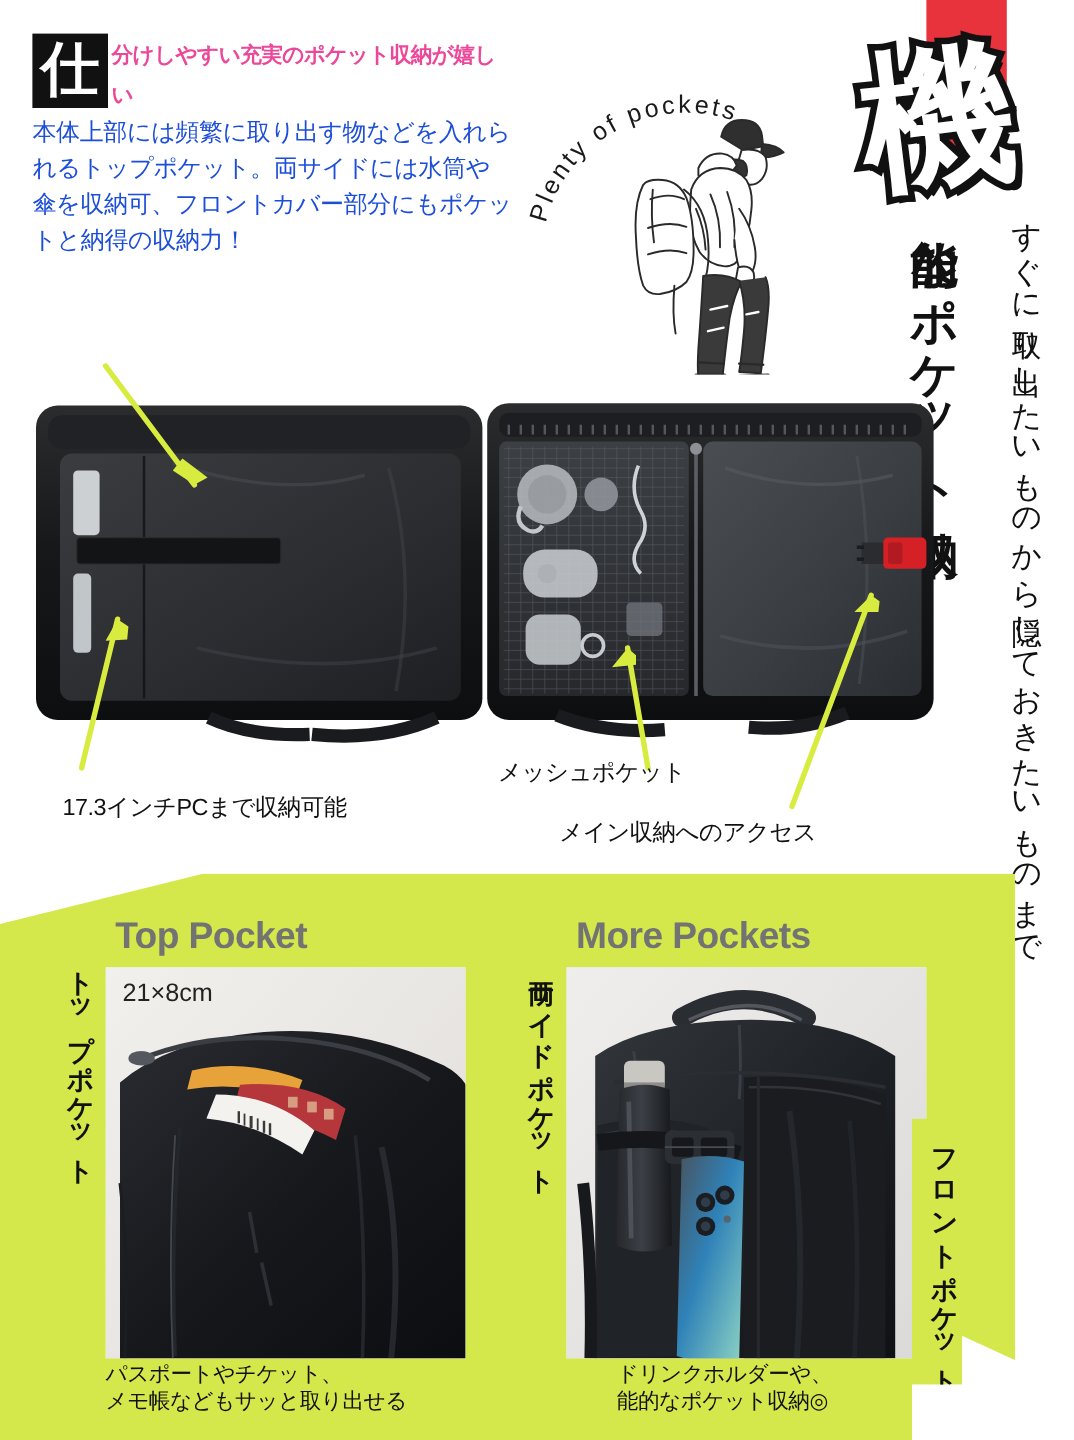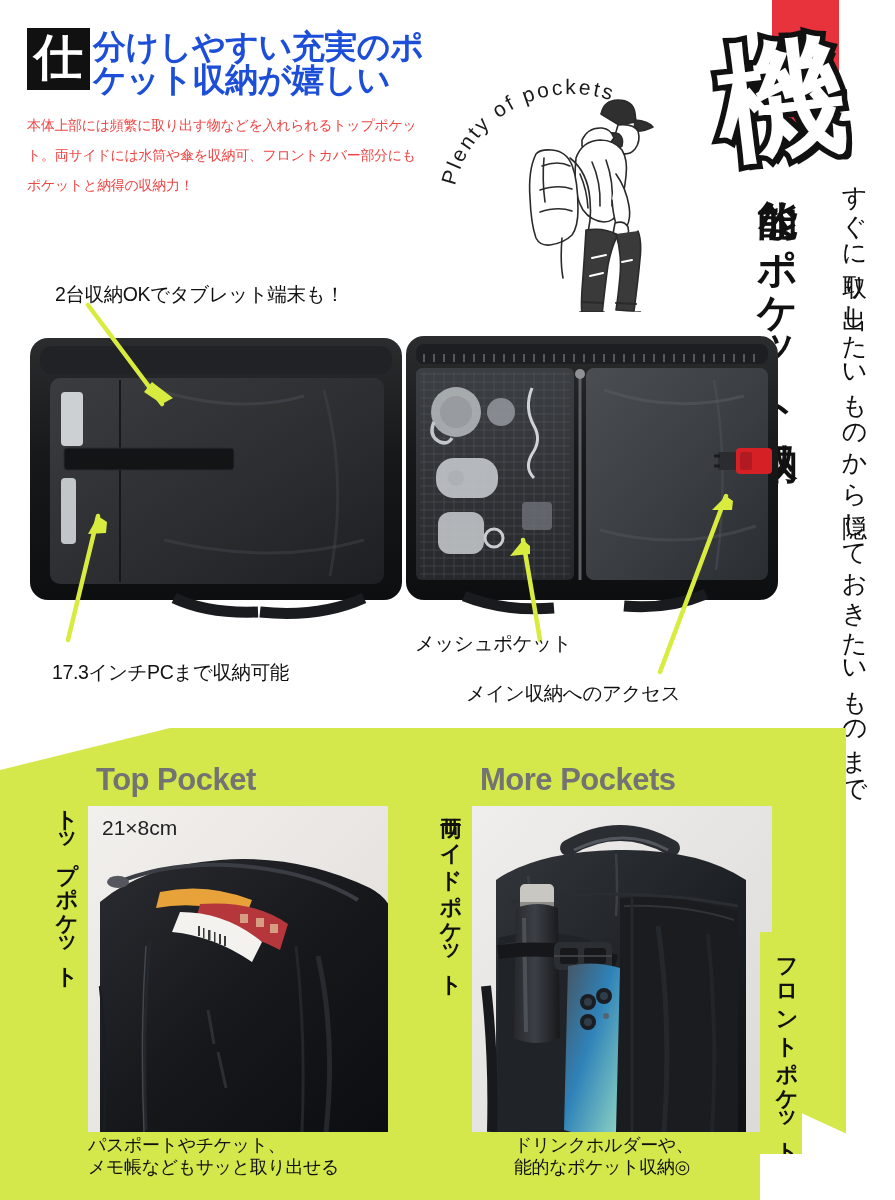--- a/index.html
+++ b/index.html
@@ -20,25 +20,25 @@
   
   .hdr { position:absolute; left:27px; top:28px; width:400px; }
   .hdr-title-row { display:flex; align-items:flex-start; }
   .kanji-box {
     width:63px; height:62px; background:#111; color:#fff;
     font-family:"DejaVu Sans","Liberation Sans",sans-serif;
     font-weight:700; font-size:49px; line-height:60px; text-align:center;
     flex:0 0 auto;
   }
   .hdr-title {
-    font-size:33px; line-height:33px; font-weight:600; color:#1d4ed8;
+    font-size:18px; line-height:33px; font-weight:600; color:#ec4899;
     letter-spacing:-0.5px; padding-left:3px; padding-top:2px;
   }
   .hdr-body {
-    margin-top:14px; font-size:14px; line-height:30px; color:#ef4444;
+    margin-top:0; font-size:20px; line-height:30px; color:#1d4ed8;
     letter-spacing:-0.3px; font-weight:400;
   }
 
   
   .illo { position:absolute; left:430px; top:62px; width:300px; height:250px; }
   .illo svg { display:block; }
 
   
   .big-kanji {
     position:absolute; left:718px; top:36px;
@@ -296,21 +296,20 @@
       <path d="M660,672 L726,496"></path>
     </g>
     <g fill="#d8ec3f">
       <polygon points="162,404 144,392 152,382 173,398"></polygon>
       <polygon points="98,516 88,534 106,533 107,522"></polygon>
       <polygon points="523,540 510,556 530,554 530,546"></polygon>
       <polygon points="726,496 712,510 732,510 733,501"></polygon>
     </g>
   </svg>
 
-  <div class="callout c-tablet">2台収納OKでタブレット端末も！</div>
   <div class="callout c-pc">17.3インチPCまで収納可能</div>
   <div class="callout c-mesh">メッシュポケット</div>
   <div class="callout c-main">メイン収納へのアクセス</div>
 
   <div class="bottom-panel"></div>
   <div class="bp-right-notch"></div>
 
   <div class="sec" style="left:96px; top:762px;">
     <div class="sec-title">Top Pocket</div>
   </div>

